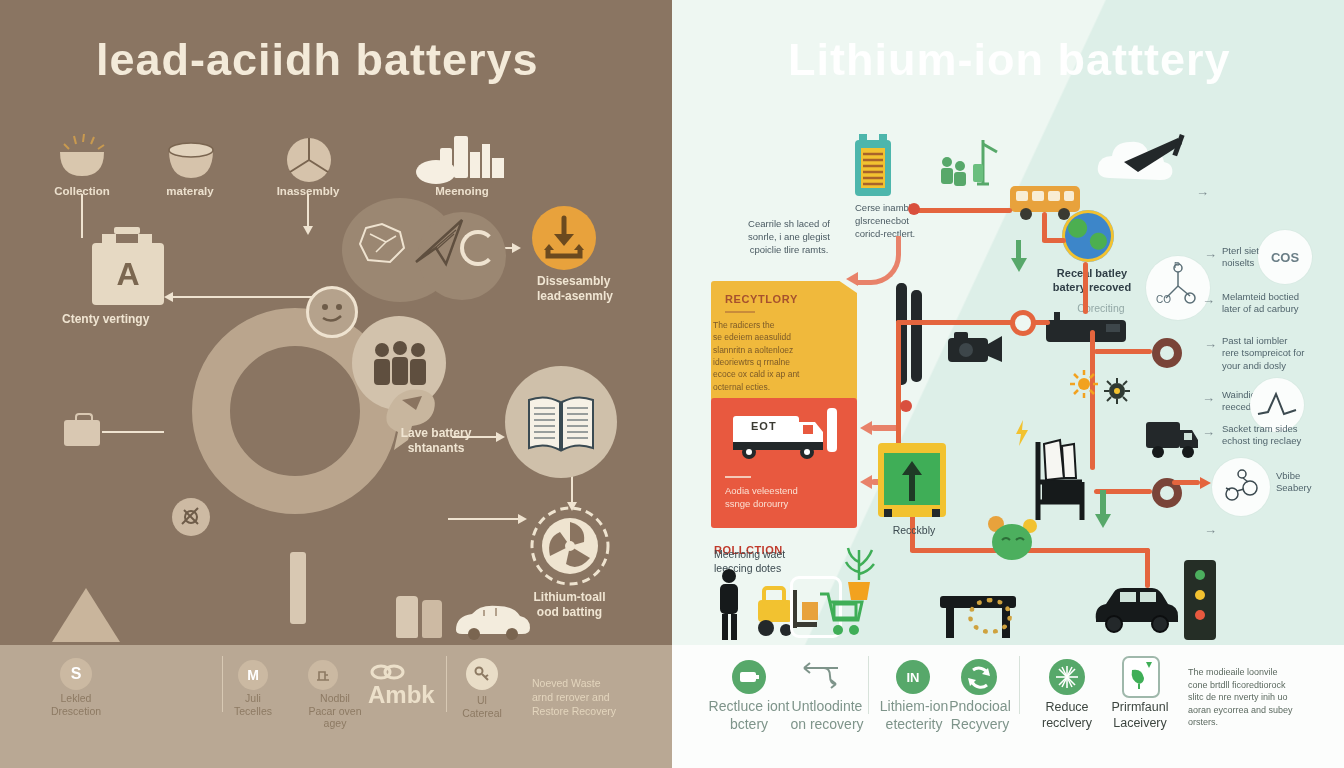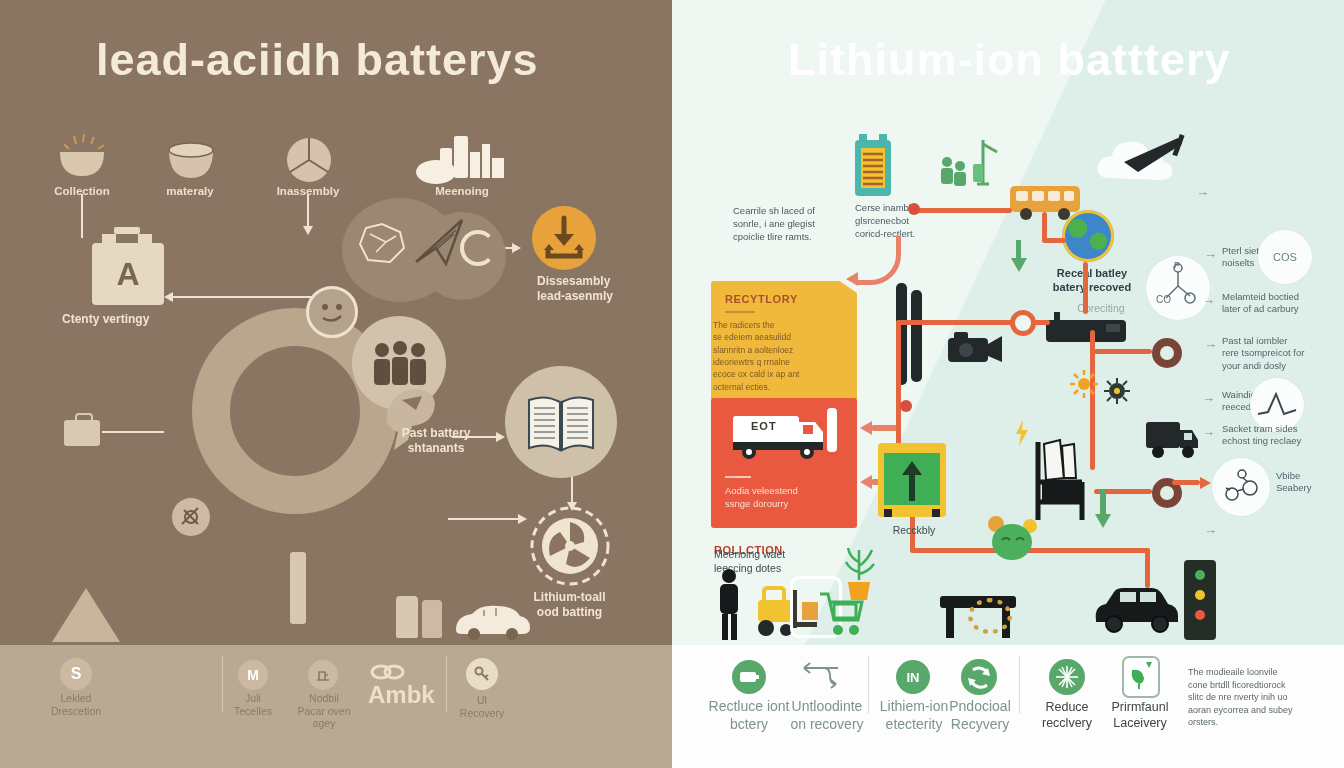--- a/index.html
+++ b/index.html
@@ -171,21 +171,21 @@
       </g>
     </svg>
   </div>
 
   <div class="abs" style="left:378px;top:380px;width:66px;height:78px;">
     <svg width="66" height="78" viewBox="0 0 66 78">
       <path d="M10 30 Q20 6 44 10 Q60 14 56 30 Q52 44 34 46 L30 60 L16 70 L20 52 Q4 46 10 30 Z" fill="#c8b69e"></path>
       <path d="M24 20 L44 16 L38 30 Z" fill="#8a7460"></path>
     </svg>
   </div>
-  <div class="abs l-cap pre" style="left:386px;top:426px;width:100px;text-align:center;">Past battery
+  <div class="abs l-cap pre" style="left:386px;top:426px;width:100px;text-align:center;">Lave battery
 shtanants</div>
 
   <div class="abs" style="left:532px;top:206px;width:64px;height:64px;border-radius:50%;background:#e8a23c;">
     <svg width="64" height="64" viewBox="0 0 64 64">
       <g stroke="#6b4a1f" stroke-width="5" fill="none" stroke-linecap="round">
         <line x1="32" y1="12" x2="32" y2="30"></line>
       </g>
       <polygon points="22,28 42,28 32,40" fill="#6b4a1f"></polygon>
       <path d="M16 44 L16 50 L48 50 L48 44" stroke="#6b4a1f" stroke-width="5" fill="none"></path>
       <polygon points="12,44 22,44 17,38" fill="#6b4a1f"></polygon>
@@ -249,39 +249,42 @@
 Drescetion</div>
   <div class="abs lf-div" style="left:222px;top:656px;height:56px;"></div>
   <div class="abs coin" style="left:238px;top:660px;width:30px;height:30px;font-size:14px;color:#fff;background:#cbb9a2;">M</div>
   <div class="abs lf-lbl pre" style="left:212px;top:692px;width:82px;">Juli
 Tecelles</div>
   <div class="abs coin" style="left:308px;top:660px;width:30px;height:30px;background:#cbb9a2;">
     <svg width="18" height="18" viewBox="0 0 18 18">
         <path d="M3 14 L15 14 M5 14 L5 6 L11 6 L11 14 M11 9 L14 9" stroke="#8d7a63" stroke-width="1.6" fill="none"></path>
       </svg>
   </div>
-  <div class="abs lf-lbl pre" style="left:283px;top:692px;width:82px;">Nodbil
+  <div class="abs lf-lbl pre" style="left:294px;top:692px;width:82px;">Nodbil
 Pacar oven
 agey</div>
   <div class="abs" style="left:370px;top:662px;width:36px;height:20px;">
     <svg width="36" height="20" viewBox="0 0 36 20">
         <ellipse cx="11" cy="10" rx="9" ry="6" fill="none" stroke="#ece0ca" stroke-width="3"></ellipse>
         <ellipse cx="24" cy="10" rx="9" ry="6" fill="none" stroke="#ece0ca" stroke-width="3"></ellipse>
       </svg>
   </div>
   <div class="abs lf-big" style="left:368px;top:682px;width:80px;font-size:24px;">Ambk</div>
   <div class="abs lf-div" style="left:446px;top:656px;height:56px;"></div>
   <div class="abs coin" style="left:466px;top:658px;width:32px;height:32px;background:#e9ddc7;">
     <svg width="20" height="20" viewBox="0 0 20 20">
         <circle cx="7" cy="7" r="3.5" fill="none" stroke="#8d7a63" stroke-width="2"></circle>
         <path d="M10 10 L16 16 M13 13 L16 11" stroke="#8d7a63" stroke-width="2" fill="none"></path>
       </svg>
   </div>
   <div class="abs lf-lbl pre" style="left:440px;top:694px;width:84px;">Ul
-Recovery</div>
+Catereal</div>
+  <div class="abs pre" style="left:532px;top:676px;width:118px;font-size:10.5px;color:#e3d5bd;line-height:1.35;">Noeved Waste
+arnd rerover and
+Restore Recovery</div>
 
   <div class="abs right-bg"></div>
   <div class="abs right-band"></div>
   <div class="abs r-title">Lithium-ion batttery</div>
 
   <div class="abs" style="left:855px;top:140px;width:36px;height:56px;background:#4db6ac;border-radius:4px;">
     <div class="abs" style="left:4px;top:-6px;width:8px;height:6px;background:#4db6ac;"></div>
     <div class="abs" style="left:24px;top:-6px;width:8px;height:6px;background:#4db6ac;"></div>
     <svg width="36" height="56" viewBox="0 0 36 56">
         <rect x="6" y="8" width="24" height="40" fill="#f2c230"></rect>
@@ -325,21 +328,21 @@
     </svg>
   </div>
   <div class="abs" style="left:1094px;top:128px;width:100px;height:62px;">
     <svg width="100" height="62" viewBox="0 0 100 62">
       <path d="M16 50 Q2 50 4 38 Q6 28 18 28 Q20 14 36 14 Q50 12 54 24 Q68 22 70 34 Q80 36 78 46 Q76 52 66 52 Z" fill="#fbfdfc"></path>
       <polygon points="30,34 84,10 88,16 44,44" fill="#23282a"></polygon>
       <rect x="82" y="6" width="5" height="22" fill="#23282a" transform="rotate(20 84 17)"></rect>
     </svg>
   </div>
 
-  <div class="abs r-txt pre" style="left:733px;top:205px;width:112px;">Cearrile sh laced of
+  <div class="abs r-txt pre" style="left:733px;top:218px;width:112px;text-align:center;">Cearrile sh laced of
 sonrle, i ane glegist
 cpoiclie tlire ramts.</div>
   <div class="abs r-txt pre" style="left:855px;top:202px;width:92px;">Cerse inamble
 glsrcenecbot
 coricd-rectlert.</div>
 
   <div class="abs" style="left:711px;top:281px;width:146px;height:120px;background:#f0b93c;border-radius:3px;clip-path:polygon(0 0,88% 0,100% 10%,100% 100%,0 100%);">
     <div class="abs" style="left:14px;top:12px;font-size:11px;font-weight:800;color:#a6512e;letter-spacing:.6px;">RECYTLORY</div>
     <div class="abs" style="left:14px;top:30px;width:30px;height:2px;background:#c98c3a;"></div>
     <div class="abs pre" style="left:2px;top:38px;width:122px;font-size:8.5px;color:#7c5a28;line-height:1.45;">The radicers the
@@ -582,21 +585,21 @@
     <div class="abs" style="left:11px;top:10px;width:10px;height:10px;border-radius:50%;background:#4caf5e;"></div>
     <div class="abs" style="left:11px;top:30px;width:10px;height:10px;border-radius:50%;background:#f2c230;"></div>
     <div class="abs" style="left:11px;top:50px;width:10px;height:10px;border-radius:50%;background:#e8593f;"></div>
   </div>
 
   <div class="abs ann-arrow" style="left:1196px;top:184px;">→</div>
 
   <div class="abs ann-arrow" style="left:1204px;top:246px;">→</div>
   <div class="abs ann-txt pre" style="left:1222px;top:245px;width:62px;">Pterl siet
 noiselts</div>
-  <div class="abs wcircle" style="left:1258px;top:230px;width:54px;height:54px;display:flex;align-items:center;justify-content:center;font-size:11px;color:#6a7e86;font-weight:400;">COS</div>
+  <div class="abs wcircle" style="left:1258px;top:230px;width:54px;height:54px;display:flex;align-items:center;justify-content:center;font-size:13px;color:#6a7e86;font-weight:700;">COS</div>
 
   <div class="abs ann-arrow" style="left:1202px;top:292px;">→</div>
   <div class="abs ann-txt pre" style="left:1222px;top:291px;width:116px;">Melamteid boctied
 later of ad carbury</div>
 
   <div class="abs ann-arrow" style="left:1204px;top:336px;">→</div>
   <div class="abs ann-txt pre" style="left:1222px;top:335px;width:114px;">Past tal iombler
 rere tsompreicot for
 your andi dosly</div>
 

